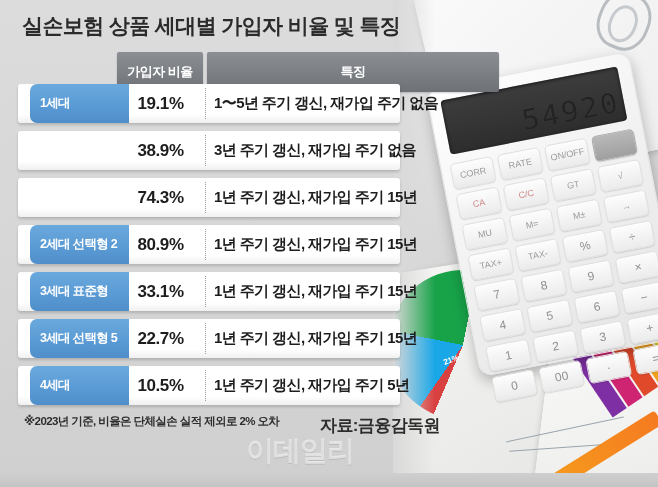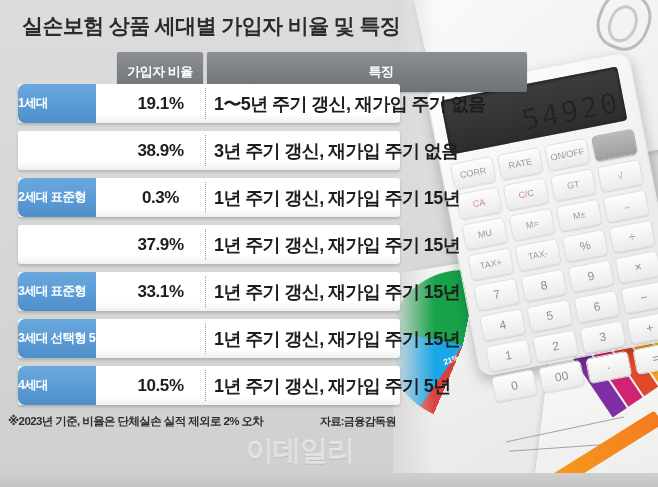--- a/index.html
+++ b/index.html
@@ -134,61 +134,61 @@
   .thead{position:relative;height:24px;margin-left:99px;}
   .th{
     position:absolute;top:0;height:40px;
     background:linear-gradient(180deg,#8b8f94,#6e7277);
     color:#ffffff;font-size:13px;font-weight:bold;letter-spacing:-0.5px;
     display:flex;align-items:center;justify-content:center;
     border-radius:2px;
     box-shadow:0 1px 2px rgba(0,0,0,.18);
   }
   .th-ratio{left:0;width:86px;}
-  .th-feature{left:90px;width:292px;padding-left:28px;}
+  .th-feature{left:90px;width:292px;}
 
   .row{
     position:relative;height:39px;margin-top:8px;
     background:linear-gradient(180deg,#ffffff 0%,#ffffff 78%,#f0f0f0 100%);
     box-shadow:0 2px 3px rgba(0,0,0,.17);
     border-radius:3px;
   }
   .row .gen{
-    position:absolute;left:0;top:0;width:78px;height:39px;
+    position:absolute;left:12px;top:0;width:99px;height:39px;
     background:linear-gradient(180deg,#6aa9dd 0%,#5b9bd5 55%,#4f8ec9 100%);
     border-radius:7px 0 0 7px;
     color:#ffffff;font-size:12.5px;font-weight:bold;letter-spacing:-0.7px;
-    display:flex;align-items:center;
+    display:flex;align-items:center;padding-left:10px;
     box-sizing:border-box;white-space:nowrap;
   }
   .row .ratio{
     position:absolute;left:99px;top:0;width:87px;height:39px;
     display:flex;align-items:center;justify-content:center;
     font-size:17px;font-weight:bold;color:#1d1d1d;letter-spacing:-0.4px;
   }
   .row .divider{
     position:absolute;left:187px;top:4px;width:0;height:31px;
     border-left:1px dotted #9b9b9b;
   }
   .row .feature{
     position:absolute;left:196px;top:0;right:4px;height:39px;
     display:flex;align-items:center;
-    font-size:18px;font-weight:bold;color:#1d1d1d;letter-spacing:-0.6px;
+    font-size:15px;font-weight:bold;color:#1d1d1d;letter-spacing:-0.6px;
     white-space:nowrap;
   }
 
   
   .footnote{
-    position:absolute;left:8px;top:414px;
+    position:absolute;left:24px;top:414px;
     font-size:11.5px;color:#2d2d2d;letter-spacing:-0.6px;font-weight:bold;
     white-space:nowrap;
   }
   .source{
     position:absolute;left:320px;top:414px;
-    font-size:11px;color:#2d2d2d;letter-spacing:-0.6px;font-weight:bold;
+    font-size:17px;color:#2d2d2d;letter-spacing:-0.6px;font-weight:bold;
     white-space:nowrap;
   }
   .watermark{
     position:absolute;left:246px;top:432px;
     font-size:28px;font-weight:bold;color:rgba(255,255,255,.55);
     letter-spacing:-1px;
     text-shadow:0 1px 0 rgba(150,150,150,.35);
     white-space:nowrap;
   }
   .bottom-strip{
@@ -303,41 +303,42 @@
       <div class="feature">1〜5년 주기 갱신, 재가입 주기 없음</div>
     </div>
 
     <div class="row">
       <div class="ratio">38.9%</div>
       <div class="divider"></div>
       <div class="feature">3년 주기 갱신, 재가입 주기 없음</div>
     </div>
 
     <div class="row">
-      <div class="gen">2세대 표준형</div>
-      <div class="ratio">0.3%</div>
+      <div class="ratio">74.3%</div>
       <div class="divider"></div>
       <div class="feature">1년 주기 갱신, 재가입 주기 15년</div>
     </div>
 
     <div class="row">
-      <div class="ratio">37.9%</div>
+      <div class="gen">2세대 선택형 2</div>
+      <div class="ratio">80.9%</div>
       <div class="divider"></div>
       <div class="feature">1년 주기 갱신, 재가입 주기 15년</div>
     </div>
 
     <div class="row">
       <div class="gen">3세대 표준형</div>
       <div class="ratio">33.1%</div>
       <div class="divider"></div>
       <div class="feature">1년 주기 갱신, 재가입 주기 15년</div>
     </div>
 
     <div class="row">
       <div class="gen">3세대 선택형 5</div>
+      <div class="ratio">22.7%</div>
       <div class="divider"></div>
       <div class="feature">1년 주기 갱신, 재가입 주기 15년</div>
     </div>
 
     <div class="row">
       <div class="gen">4세대</div>
       <div class="ratio">10.5%</div>
       <div class="divider"></div>
       <div class="feature">1년 주기 갱신, 재가입 주기 5년</div>
     </div>

